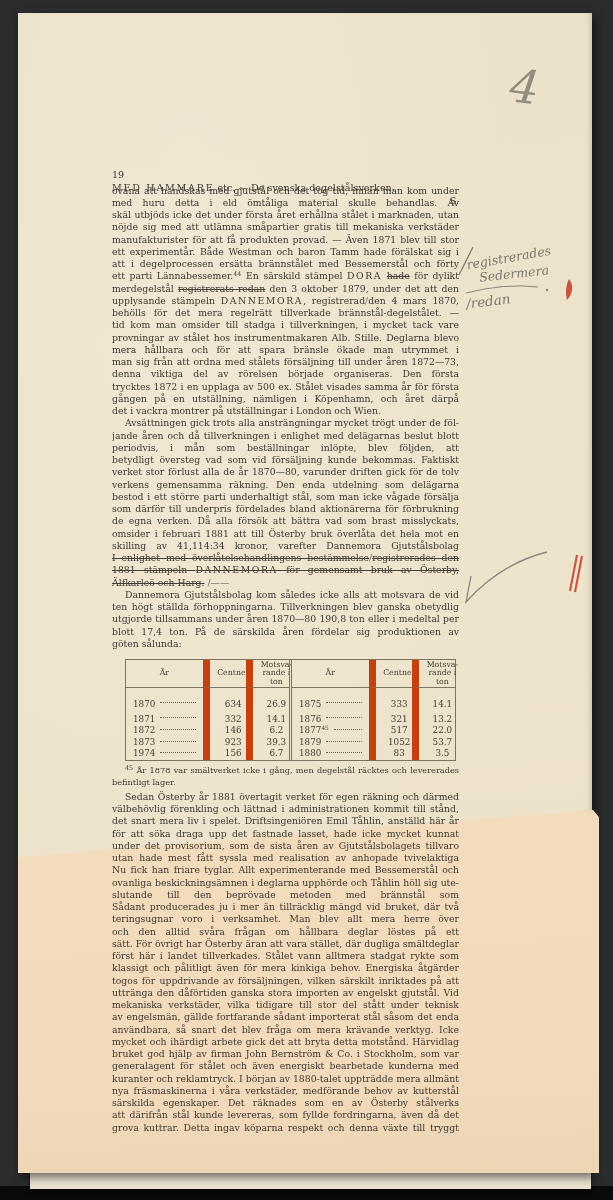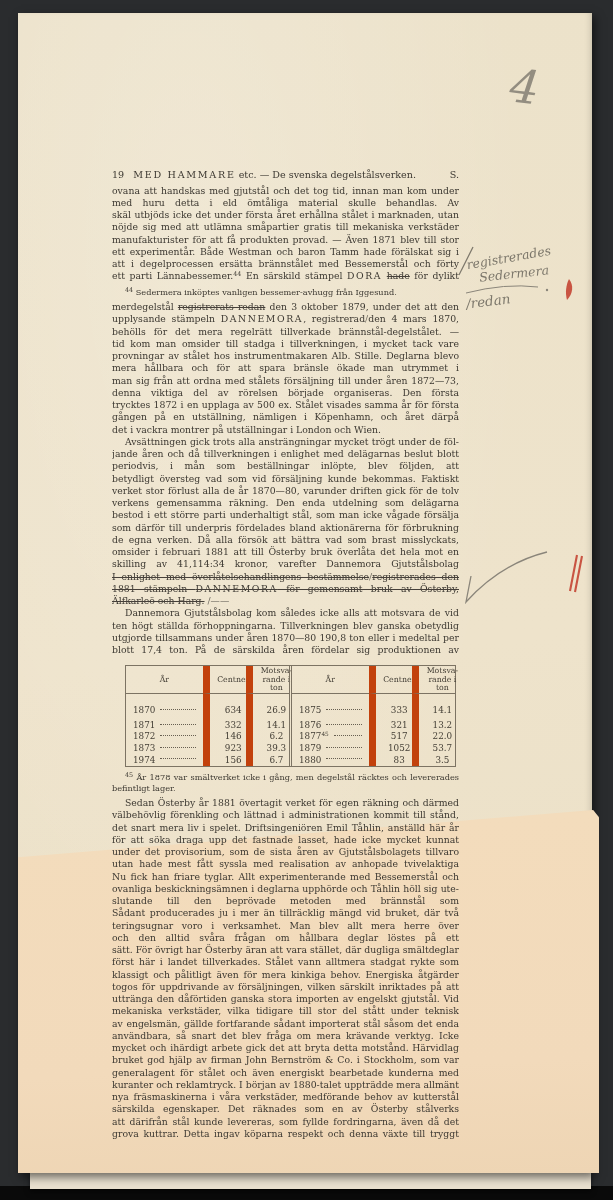--- a/index.html
+++ b/index.html
@@ -13,21 +13,21 @@
            linear-gradient(176deg,#ece2ca 0%,#eee3cb 55%,#eadfc6 100%);
          box-shadow:3px 4px 9px rgba(0,0,0,.55), inset -5px 0 9px -6px rgba(0,0,0,.28);}
   .lower-tone{position:absolute;left:18px;top:810px;width:581px;height:363px;
          background:linear-gradient(178deg,#eed7b6 0%,#f3dcbc 6%,#f2dabb 70%,#eed5b4 100%);
          clip-path:polygon(0 13%, 99% 0, 100% 2%, 100% 100%, 0 100%);z-index:1;}
   .sliver{position:absolute;left:30px;top:1172px;width:561px;height:17px;background:#e9e0cf;
          box-shadow:0 3px 5px rgba(0,0,0,.5);z-index:0;}
 
   .content{position:absolute;left:112px;top:163px;width:347px;z-index:2;color:#3c3831;}
   .header-line{display:flex;align-items:baseline;height:13px;line-height:13px;font-size:9.6px;
-               margin-top:5px;margin-bottom:3.5px;white-space:nowrap;}
+               margin-top:5px;margin-bottom:3.5px;white-space:nowrap;flex-direction:column;}
   .hnum{margin-right:9px;}
   .hsig{margin-left:auto;}
   .hcaps{letter-spacing:1.7px;}
 
   .line{height:12.25px;line-height:12.35px;font-size:9.3px;text-align:justify;
         text-align-last:justify;overflow:hidden;}
   .line.end{text-align-last:left;}
   .line.ind{text-indent:13px;}
   .fnline{font-size:8.2px;height:11.5px;line-height:11.5px;}
   .fn-first{margin-top:4.5px;}
@@ -78,21 +78,20 @@
     </div>
 
   <div class="line "><span>ovana att handskas med gjutstål och det tog tid, innan man kom under fund</span></div>
       <div class="line "><span>med huru detta i eld ömtåliga material skulle behandlas. Av försiktighets-</span></div>
       <div class="line "><span>skäl utbjöds icke det under första året erhållna stålet i marknaden, utan man</span></div>
       <div class="line "><span>nöjde sig med att utlämna småpartier gratis till mekaniska verkstäder och</span></div>
       <div class="line "><span>manufakturister för att få produkten provad. — Även 1871 blev till stor del</span></div>
       <div class="line "><span>ett experimentår. Både Westman och baron Tamm hade förälskat sig i idén</span></div>
       <div class="line "><span>att i degelprocessen ersätta brännstålet med Bessemerstål och förty inköptes</span></div>
       <div class="line "><span>ett parti Lännabessemer.</span><span class="sup">44</span><span> En särskild stämpel </span><span class="sc">DORA</span><span> </span><span class="strike">hade</span><span> för dylikt besse-</span></div>
-      <div class="line fnline end ind fn-first fn-last"><span class="sup">44</span><span> Sedermera inköptes vanligen bessemer-avhugg från Iggesund.</span></div>
       <div class="line "><span>merdegelstål </span><span class="strike">registrerats redan</span><span> den 3 oktober 1879, under det att den mera</span></div>
       <div class="line "><span>upplysande stämpeln </span><span class="sc">DANNEMORA</span><span>, registrerad</span><span class="pen">/</span><span>den 4 mars 1870, för-</span></div>
       <div class="line "><span>behölls för det mera regelrätt tillverkade brännstål-degelstålet. — Emeller-</span></div>
       <div class="line "><span>tid kom man omsider till stadga i tillverkningen, i mycket tack vare ständiga</span></div>
       <div class="line "><span>provningar av stålet hos instrumentmakaren Alb. Stille. Deglarna blevo allt-</span></div>
       <div class="line "><span>mera hållbara och för att spara bränsle ökade man utrymmet i smältugnen</span></div>
       <div class="line "><span>man sig från att ordna med stålets försäljning till under åren 1872—73, då</span></div>
       <div class="line "><span>denna viktiga del av rörelsen började organiseras. Den första priskuranten</span></div>
       <div class="line "><span>trycktes 1872 i en upplaga av 500 ex. Stålet visades samma år för första</span></div>
       <div class="line "><span>gången på en utställning, nämligen i Köpenhamn, och året därpå uppträdde</span></div>
@@ -108,20 +107,21 @@
       <div class="line "><span>de egna verken. Då alla försök att bättra vad som brast misslyckats, beslöts</span></div>
       <div class="line "><span>omsider i februari 1881 att till Österby bruk överlåta det hela mot en köpe-</span></div>
       <div class="line "><span>skilling av 41,114:34 kronor, varefter Dannemora Gjutstålsbolag upplöstes.</span></div>
       <div class="line "><span class="strike">I enlighet med överlåtelsehandlingens bestämmelse</span><span class="pen">/</span><span class="strike">registrerades den 22 mars</span></div>
       <div class="line "><span class="strike">1881 stämpeln </span><span class="strike sc">DANNEMORA</span><span class="strike"> för gemensamt bruk av Österby, Söderfors,</span></div>
       <div class="line end"><span class="strike">Älfkarleö och Harg.</span><span class="pen"> /——</span></div>
       <div class="line ind"><span>Dannemora Gjutstålsbolag kom således icke alls att motsvara de vid star-</span></div>
       <div class="line "><span>ten högt ställda förhoppningarna. Tillverkningen blev ganska obetydlig och</span></div>
       <div class="line "><span>utgjorde tillsammans under åren 1870—80 190,8 ton eller i medeltal per år</span></div>
       <div class="line "><span>blott 17,4 ton. På de särskilda åren fördelar sig produktionen av degelståls-</span></div>
+      <div class="line end"><span>göten sålunda:</span></div>
       <div class="ptable">
         <div class="half">
           <div class="th">År</div>
           <div class="th colb">Centner</div>
           <div class="th colb">Motsva-
 rande i
 ton</div>
           <div class="cell ycell row-first">
             <span>1870</span>
             <span class="lead"></span>

